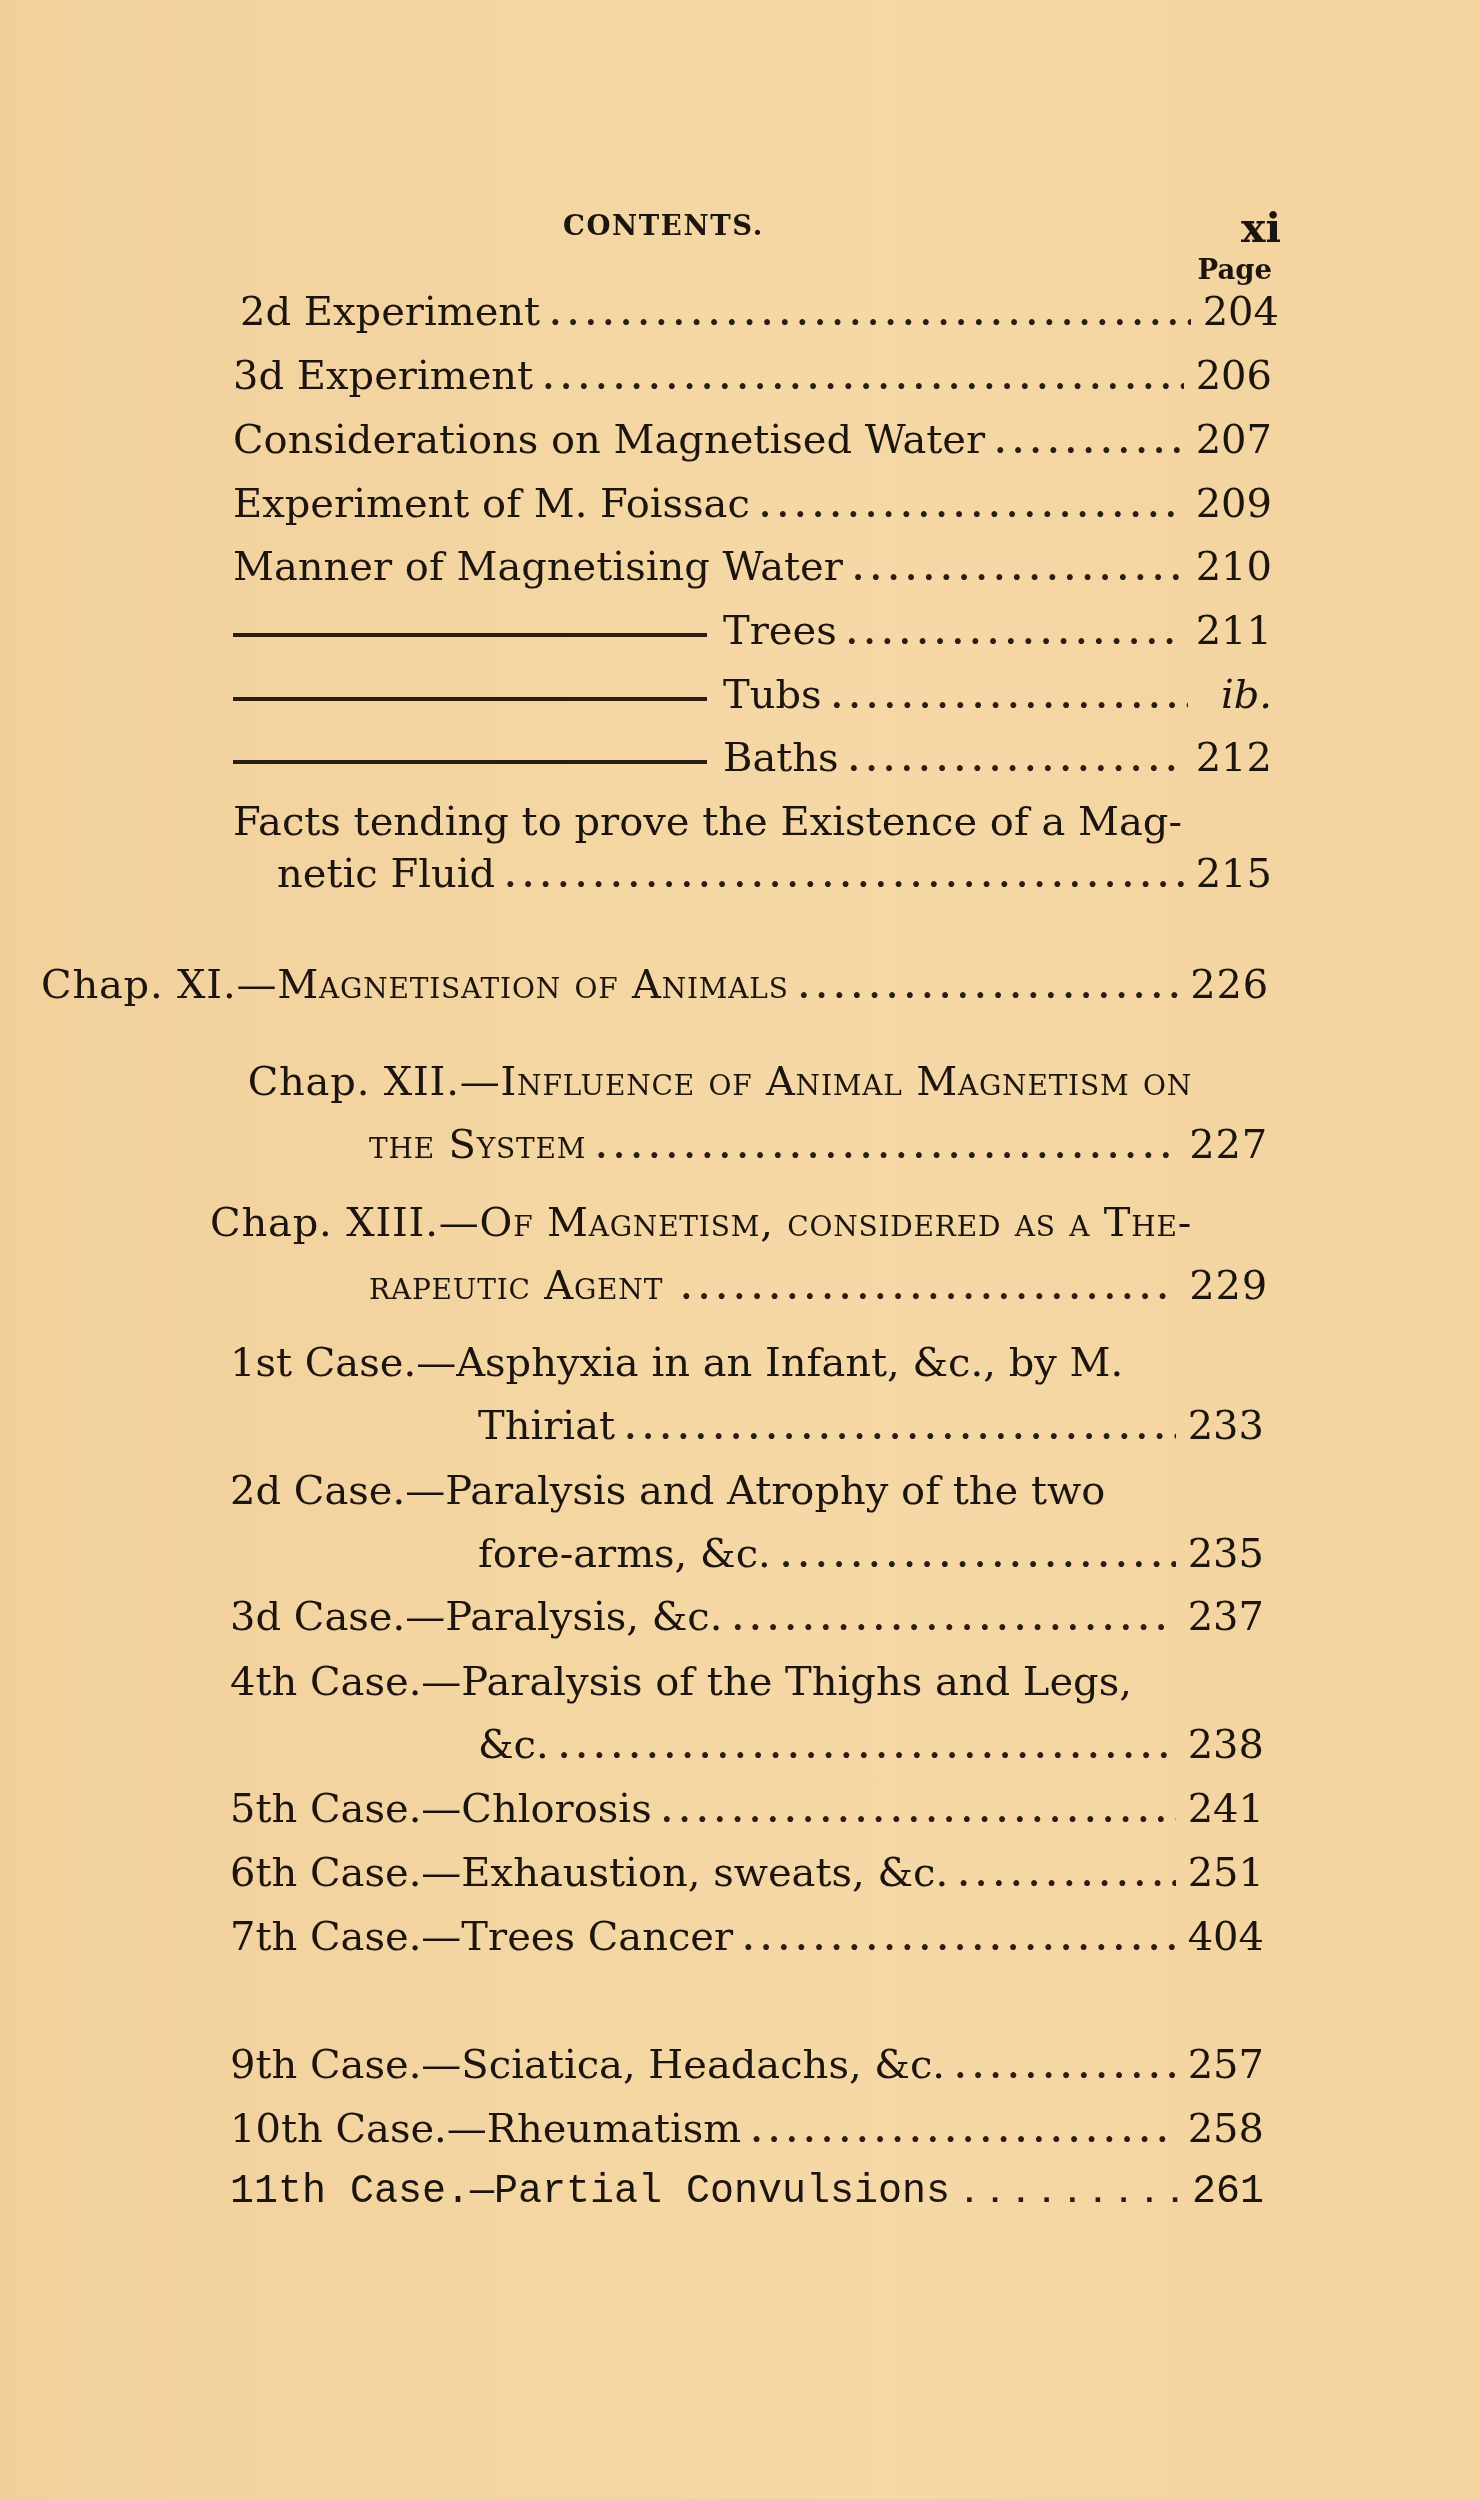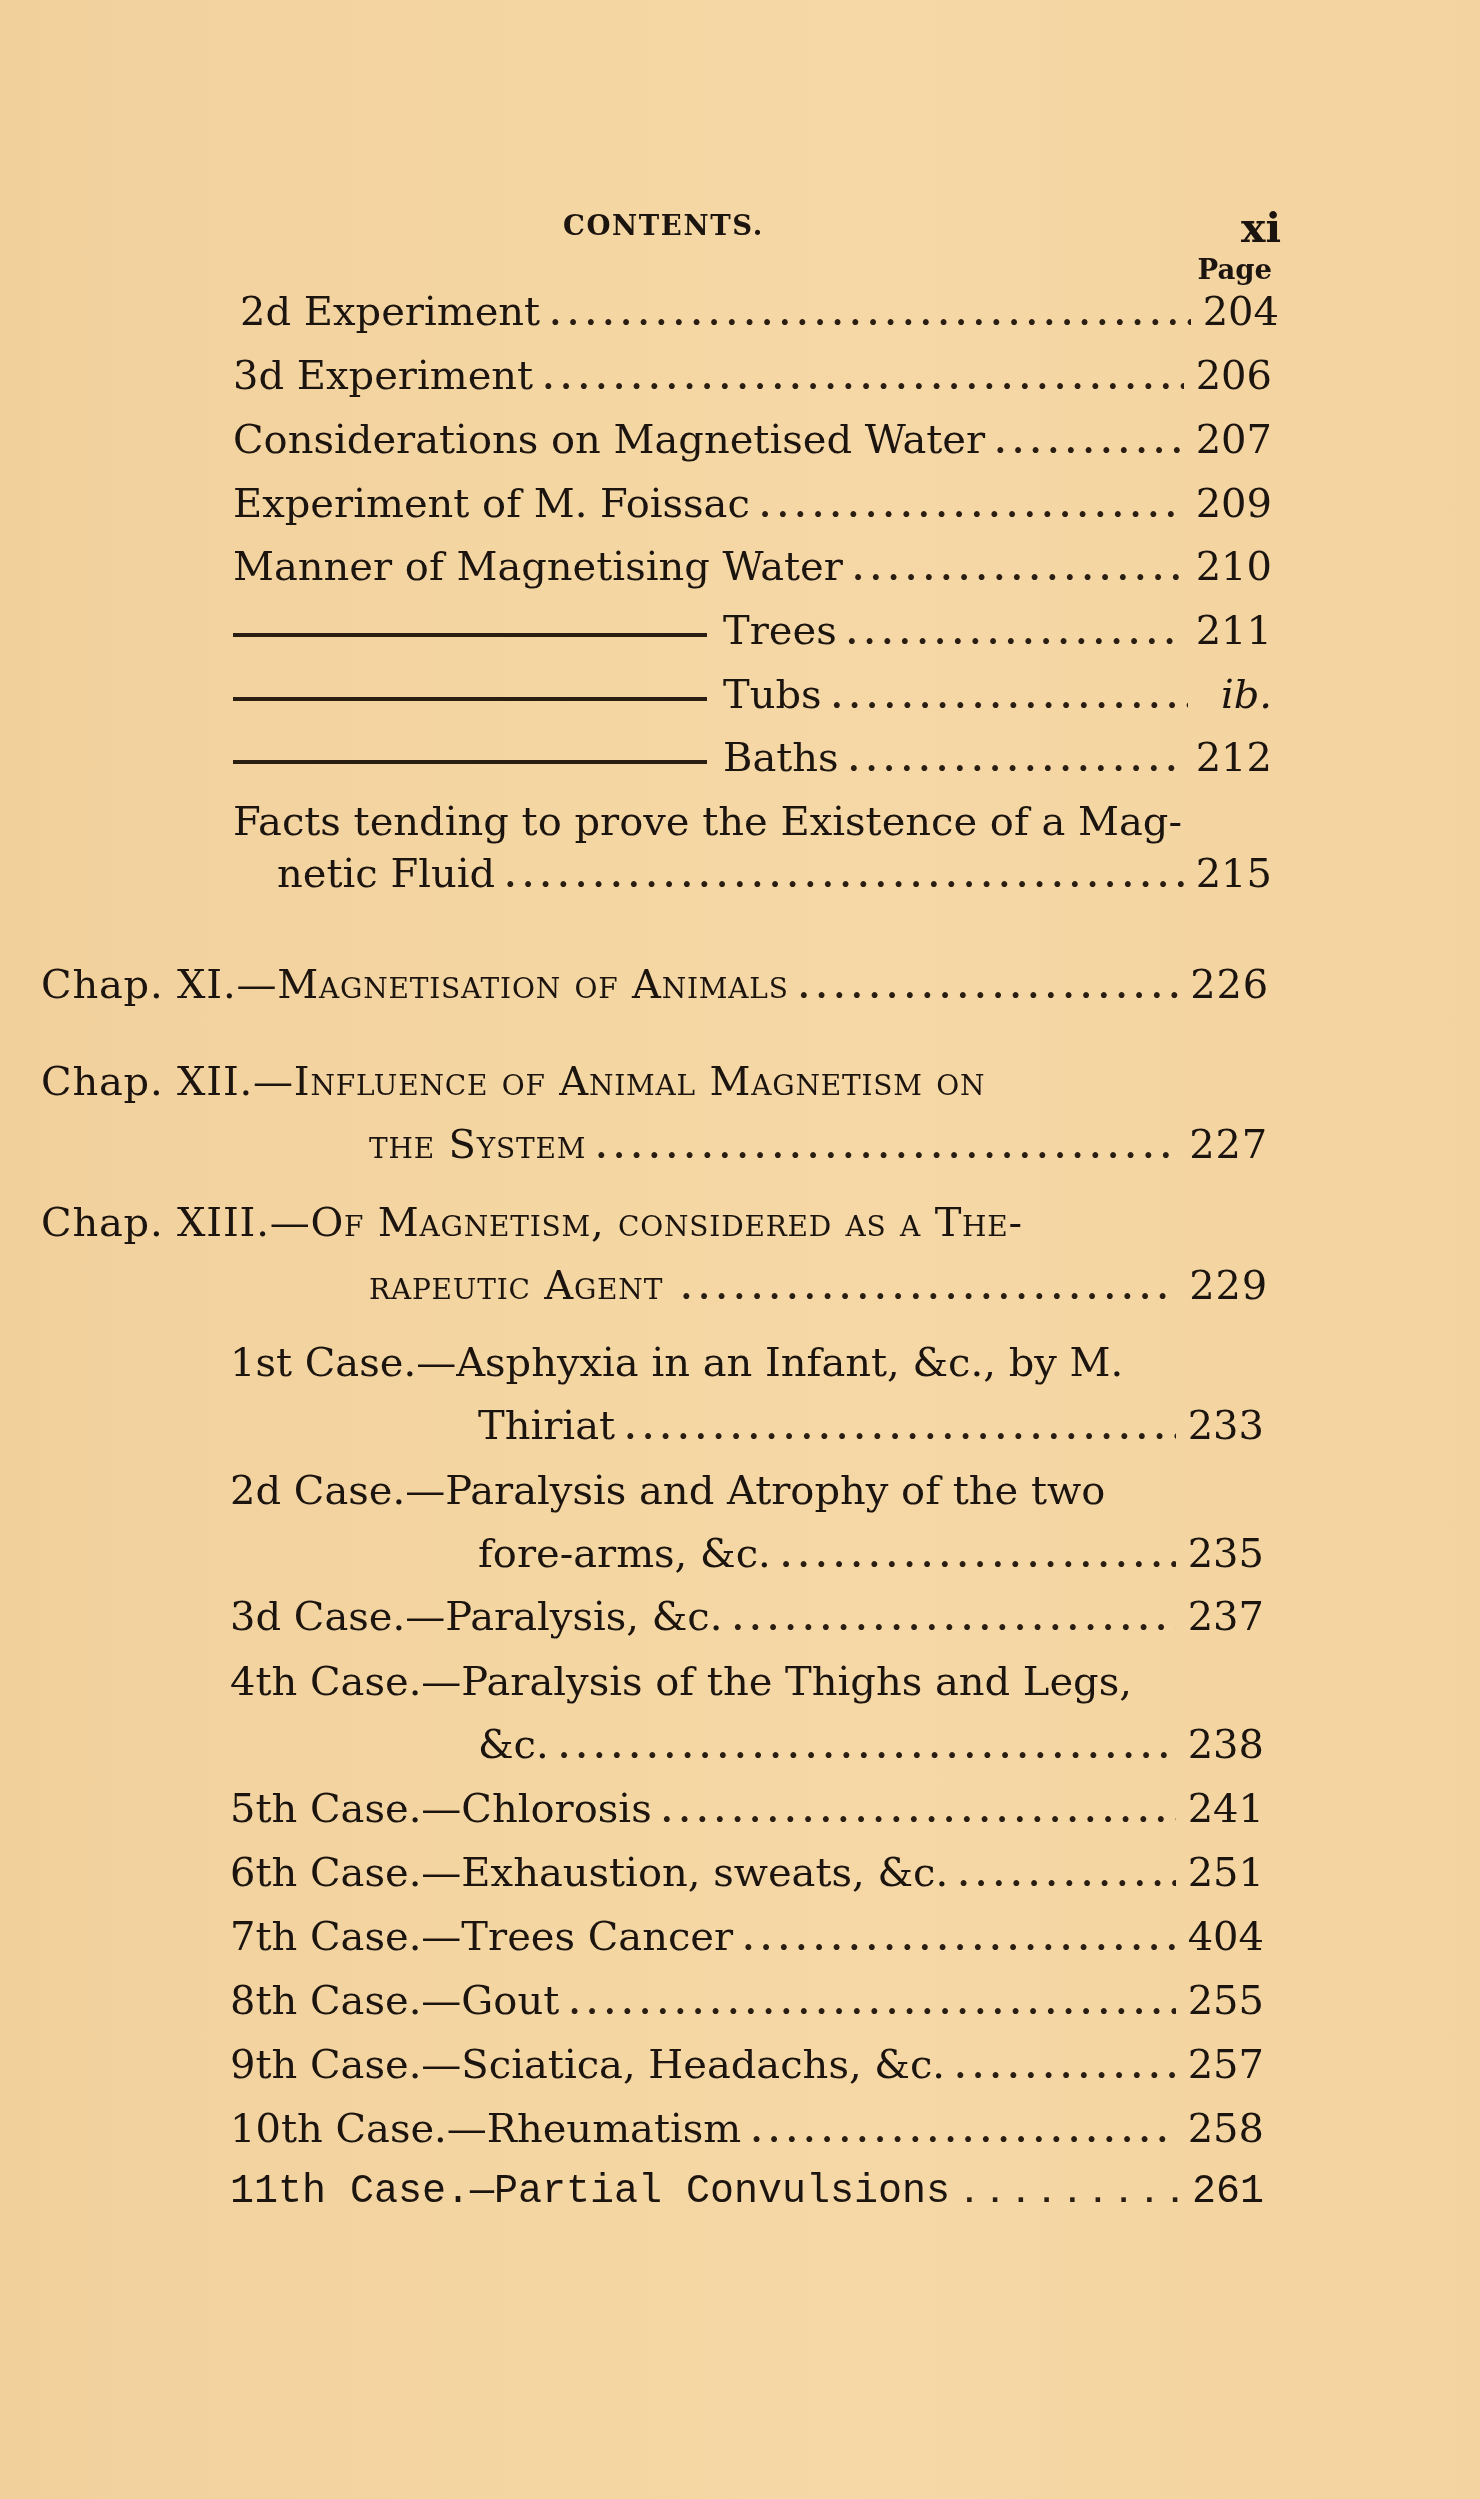--- a/index.html
+++ b/index.html
@@ -88,20 +88,21 @@
     background: #2a1d12;
     margin-right: 16px;
     align-self: center;
     position: relative;
     top: 1.6px;
   }
   .wrap-line {
     position: absolute;
     font-size: 40px;
     white-space: nowrap;
+    text-align: right;
   }
   .chap {
     font-variant: small-caps;
     letter-spacing: 0.8px;
   }
   .chap .chap-num {
     font-variant: normal;
   }
 </style>
 </head>
@@ -224,25 +225,20 @@
   <div class="toc-line" style="left:230px; top:1849px; width:1034px;">
     <span class="label">6th Case.—Exhaustion, sweats, &amp;c.</span>
     <span class="leader"></span>
     <span class="pg">251</span>
   </div>
   <div class="toc-line" style="left:230px; top:1913px; width:1034px;">
     <span class="label">7th Case.—Trees Cancer</span>
     <span class="leader"></span>
     <span class="pg">404</span>
   </div>
-  <div class="toc-line" style="left:230px; top:1977px; width:1034px;">
-    <span class="label">8th Case.—Gout</span>
-    <span class="leader"></span>
-    <span class="pg">255</span>
-  </div>
   <div class="toc-line" style="left:230px; top:2041px; width:1034px;">
     <span class="label">9th Case.—Sciatica, Headachs, &amp;c.</span>
     <span class="leader"></span>
     <span class="pg">257</span>
   </div>
   <div class="toc-line" style="left:230px; top:2105px; width:1034px;">
     <span class="label">10th Case.—Rheumatism</span>
     <span class="leader"></span>
     <span class="pg">258</span>
   </div>

